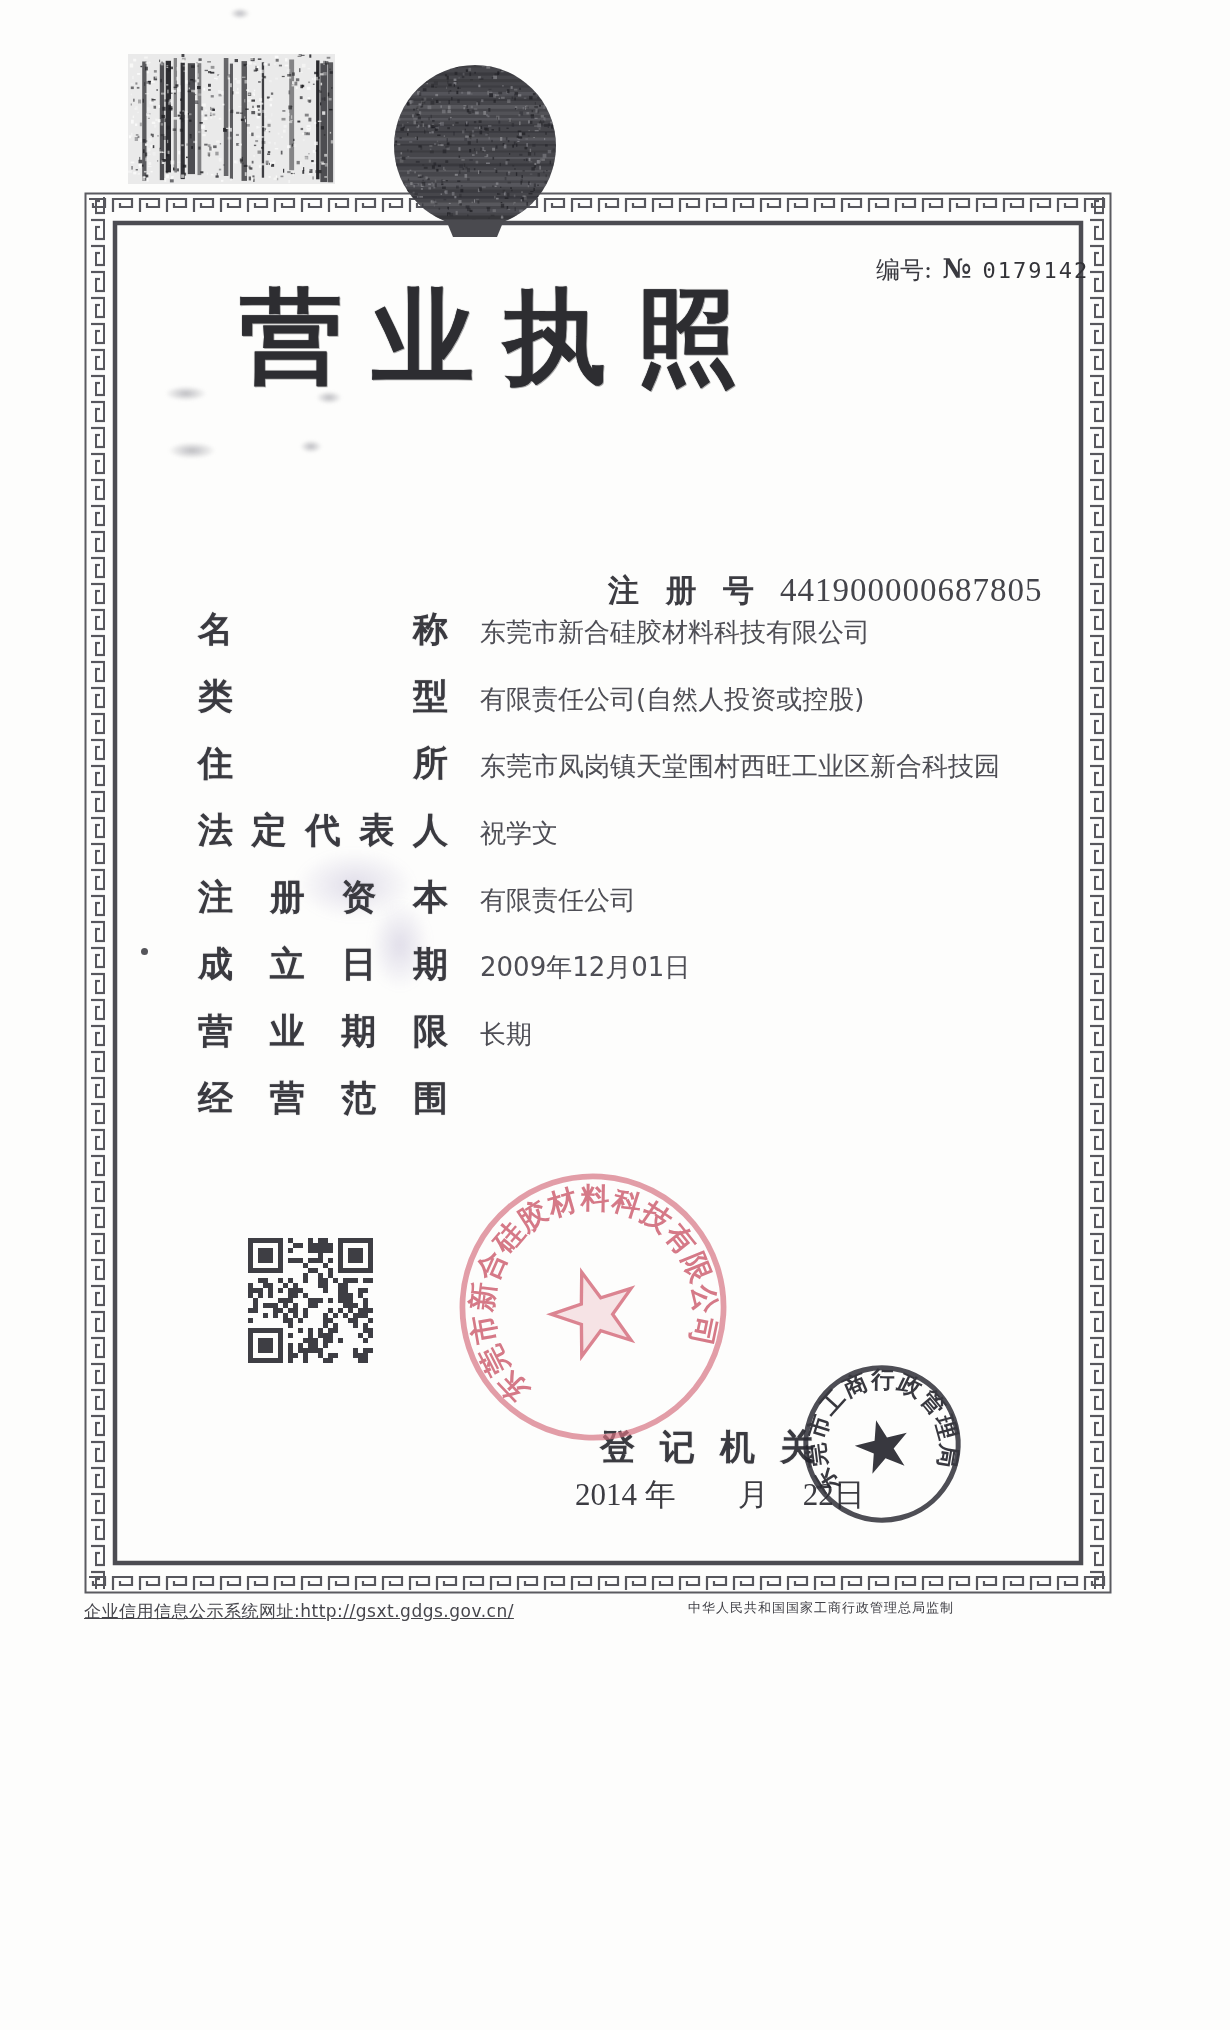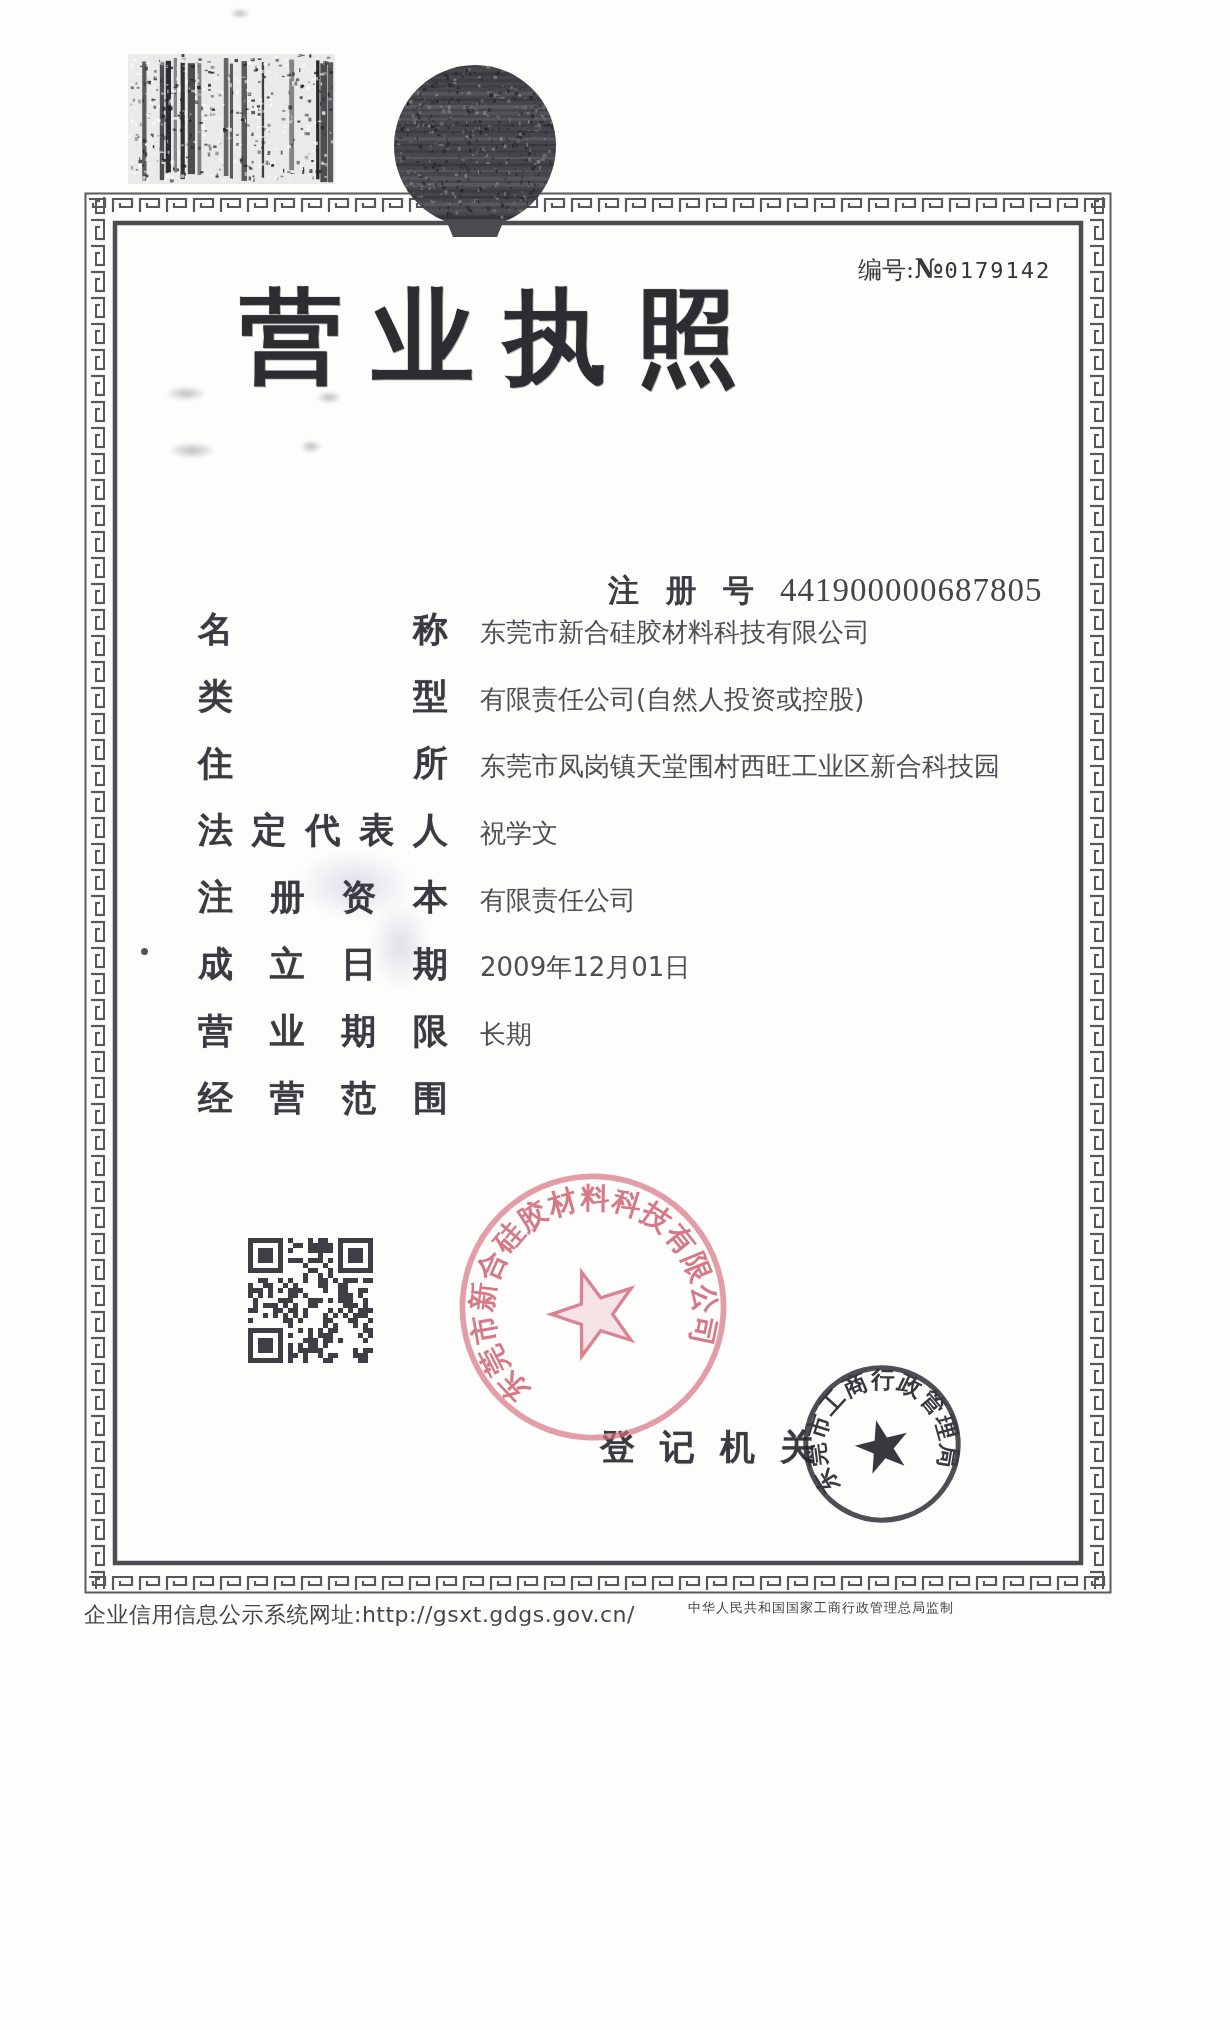--- a/index.html
+++ b/index.html
@@ -6,21 +6,21 @@
   .page{
     position:relative;width:1230px;height:2030px;background:#fdfdfc;overflow:hidden;
     font-family:"DejaVu Sans",sans-serif;color:#3d3d42;
   }
   
   .barcode{position:absolute;left:128px;top:54px;width:207px;height:130px;}
   .emblem{position:absolute;left:384px;top:60px;width:182px;height:178px;z-index:4;}
   
   .frame{position:absolute;left:84px;top:192px;width:1028px;height:1402px;z-index:1;}
   
-  .serial{position:absolute;left:858px;top:253px;z-index:3;display:flex;align-items:baseline;
+  .serial{position:absolute;left:876px;top:253px;z-index:3;display:flex;align-items:baseline;gap:10px;
     font-family:"DejaVu Serif",serif;font-size:24px;color:#3a3a40;justify-content:center;}
   .serial .nosym{font-weight:bold;font-size:27px;letter-spacing:1px;}
   .serial .digits{font-family:"DejaVu Sans Mono",monospace;font-size:22px;letter-spacing:2px;color:#333338;}
   
   .title{position:absolute;left:228px;top:258px;z-index:3;margin:12px;
     font-size:102px;font-weight:800;letter-spacing:30px;color:#2d2d31;
     text-shadow:0 0 1px #2d2d31, 1px 1px 0 rgba(45,45,49,.35);white-space:nowrap;}
   
   .regno{position:absolute;left:608px;top:528px;z-index:3;display:flex;align-items:baseline;gap:26px;}
   .regno .rlabel{width:146px;font-size:31px;font-weight:600;color:#3c3c42;}
@@ -39,21 +39,21 @@
     transform:rotate(-18deg);opacity:.85;}
   .seal-black{position:absolute;left:788px;top:1350px;width:188px;height:188px;z-index:6;
     transform:rotate(-14deg);opacity:.9;}
   
   .registrar{position:absolute;left:600px;top:1424px;z-index:3;width:215px;
     font-size:35px;font-weight:700;color:#3a3a40;text-shadow:0 0 1px rgba(58,58,64,.5);}
   .dateline{position:absolute;left:575px;top:1474px;z-index:5;display:flex;align-items:baseline;
     font-family:"Liberation Serif",serif;font-size:31px;color:#3c3c42;}
   .dateline .gap1{width:62px;} .dateline .gap2{width:34px;}
   
-  .footer-left{position:absolute;left:84px;top:1600px;z-index:3;font-size:22px;color:#46464c;letter-spacing:.5px;}
+  .footer-left{position:absolute;left:84px;top:1600px;z-index:3;font-size:17px;color:#46464c;letter-spacing:.5px;text-decoration:underline;}
   .footer-right{position:absolute;left:688px;top:1599px;z-index:3;font-size:13px;color:#3e3e44;letter-spacing:1px;}
   
   .ghost{position:absolute;z-index:2;border-radius:40%;filter:blur(1.5px);
     background:radial-gradient(rgba(110,110,120,.45),rgba(110,110,120,0) 70%);}
   .smudge{position:absolute;z-index:2;border-radius:50%;filter:blur(4px);
     background:radial-gradient(rgba(122,110,168,.22),rgba(122,110,168,0) 70%);}
   .dot{position:absolute;z-index:2;background:#55555a;border-radius:50%;}
 </style>
 </head>
 <body>
@@ -1616,20 +1616,27 @@
     <defs>
         <path id="blkArc" d="M 46.3 133 A 62 62 0 1 1 153.7 133" fill="none"></path>
       </defs>
     <circle cx="100" cy="100" r="81" fill="none" stroke="#2a2a33" stroke-width="5.5" opacity=".92"></circle>
     <path d="M100 74 L106.8 94.7 L128.5 94.7 L110.9 107.6 L117.6 128.3 L100 115.5 L82.4 128.3 L89.1 107.6 L71.5 94.7 L93.2 94.7 Z" fill="#23232b"></path>
     <text font-size="25" letter-spacing="1.5" fill="#23232b" font-weight="bold" font-family="DejaVu Sans, sans-serif">
       <textPath href="#blkArc">东莞市工商行政管理局</textPath>
     </text>
   </svg>
 
+  <div class="dateline">
+    <span>2014 年</span>
+    <span class="gap1"></span>
+    <span>月</span>
+    <span class="gap2"></span>
+    <span>22日</span>
+  </div>
 
   <div class="footer-left">企业信用信息公示系统网址:http://gsxt.gdgs.gov.cn/</div>
   <div class="footer-right">中华人民共和国国家工商行政管理总局监制</div>
 
   <div class="ghost" style="left:165px;top:386px;width:42px;height:15px;"></div>
   <div class="ghost" style="left:316px;top:391px;width:26px;height:13px;"></div>
   <div class="ghost" style="left:168px;top:442px;width:48px;height:17px;"></div>
   <div class="ghost" style="left:300px;top:440px;width:22px;height:13px;"></div>
   <div class="ghost" style="left:230px;top:8px;width:20px;height:11px;"></div>
   <div class="smudge" style="left:295px;top:850px;width:120px;height:70px;"></div>

